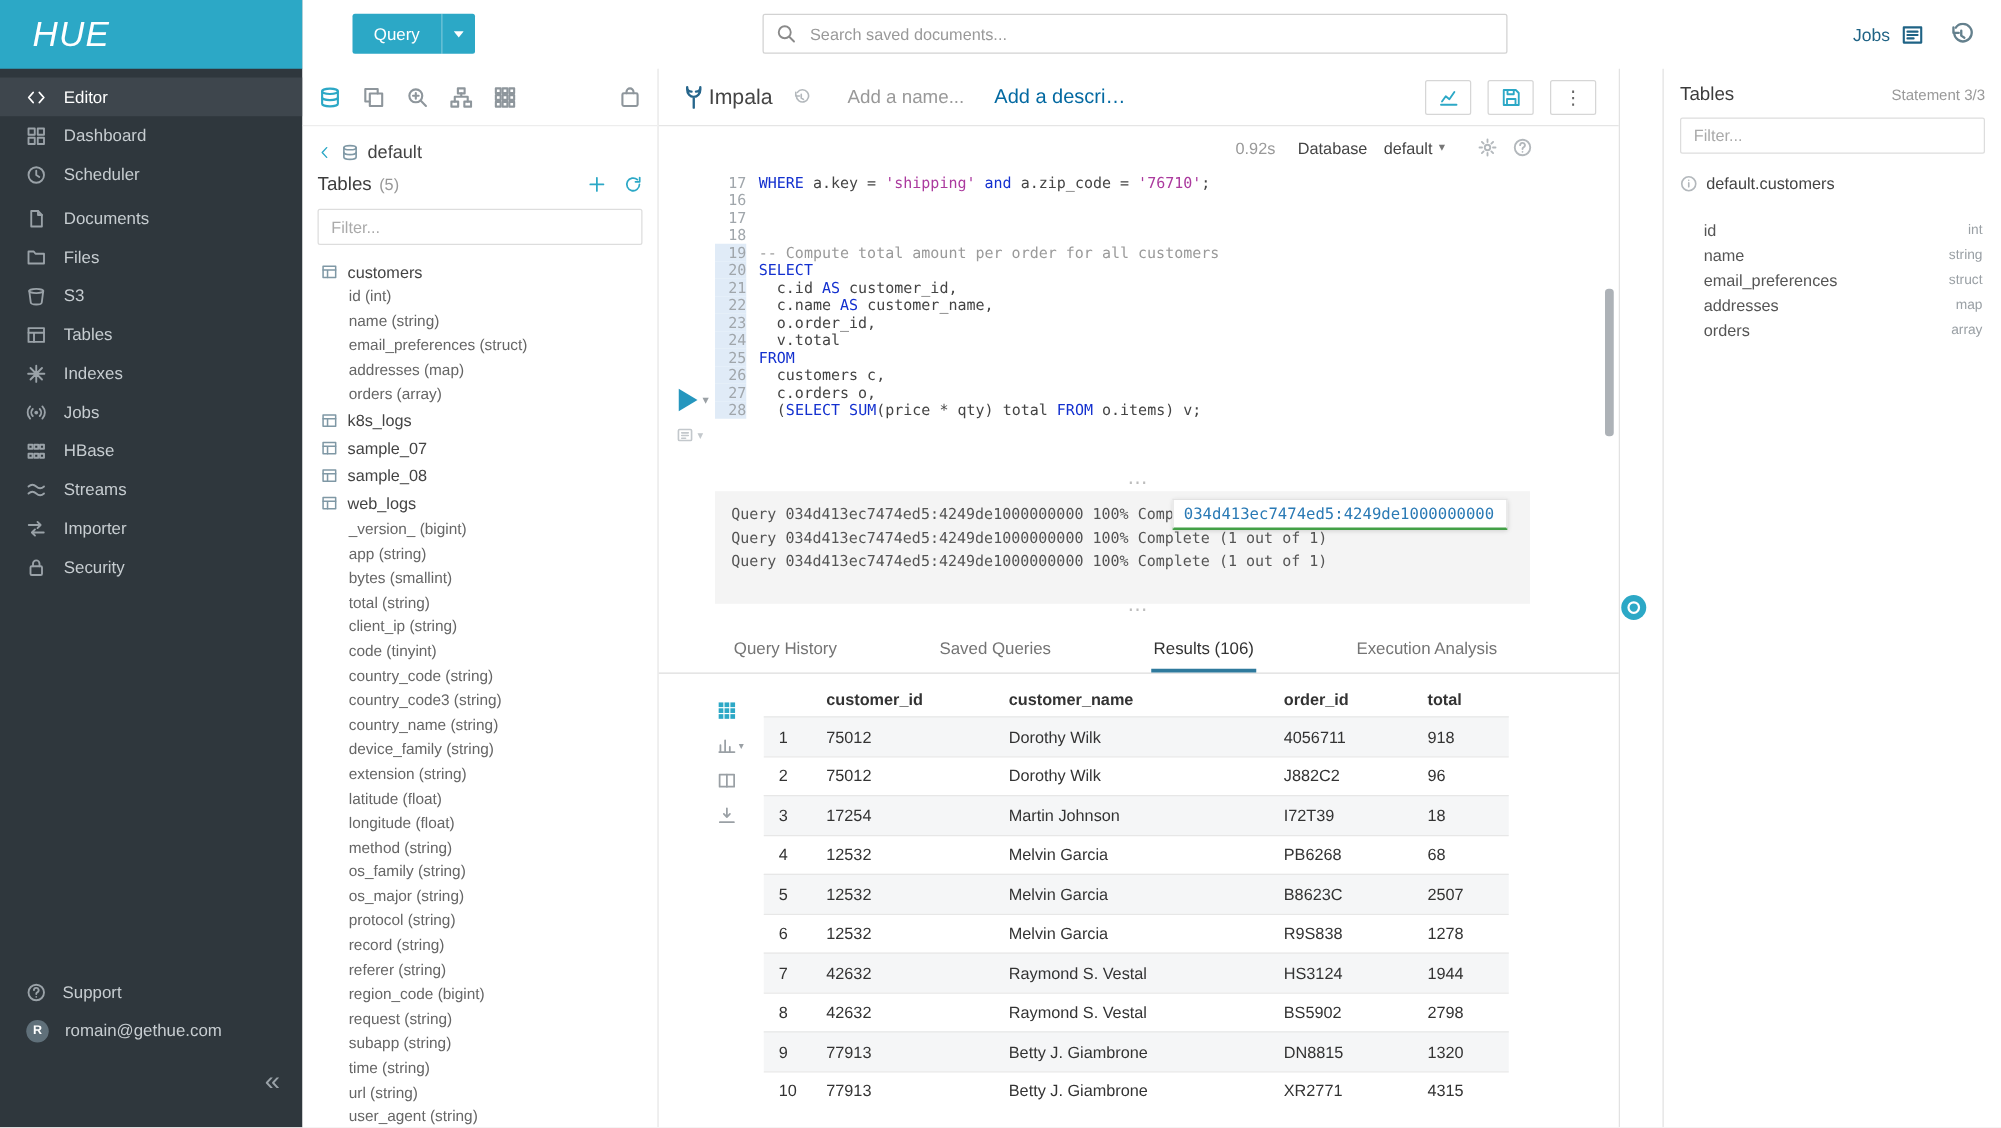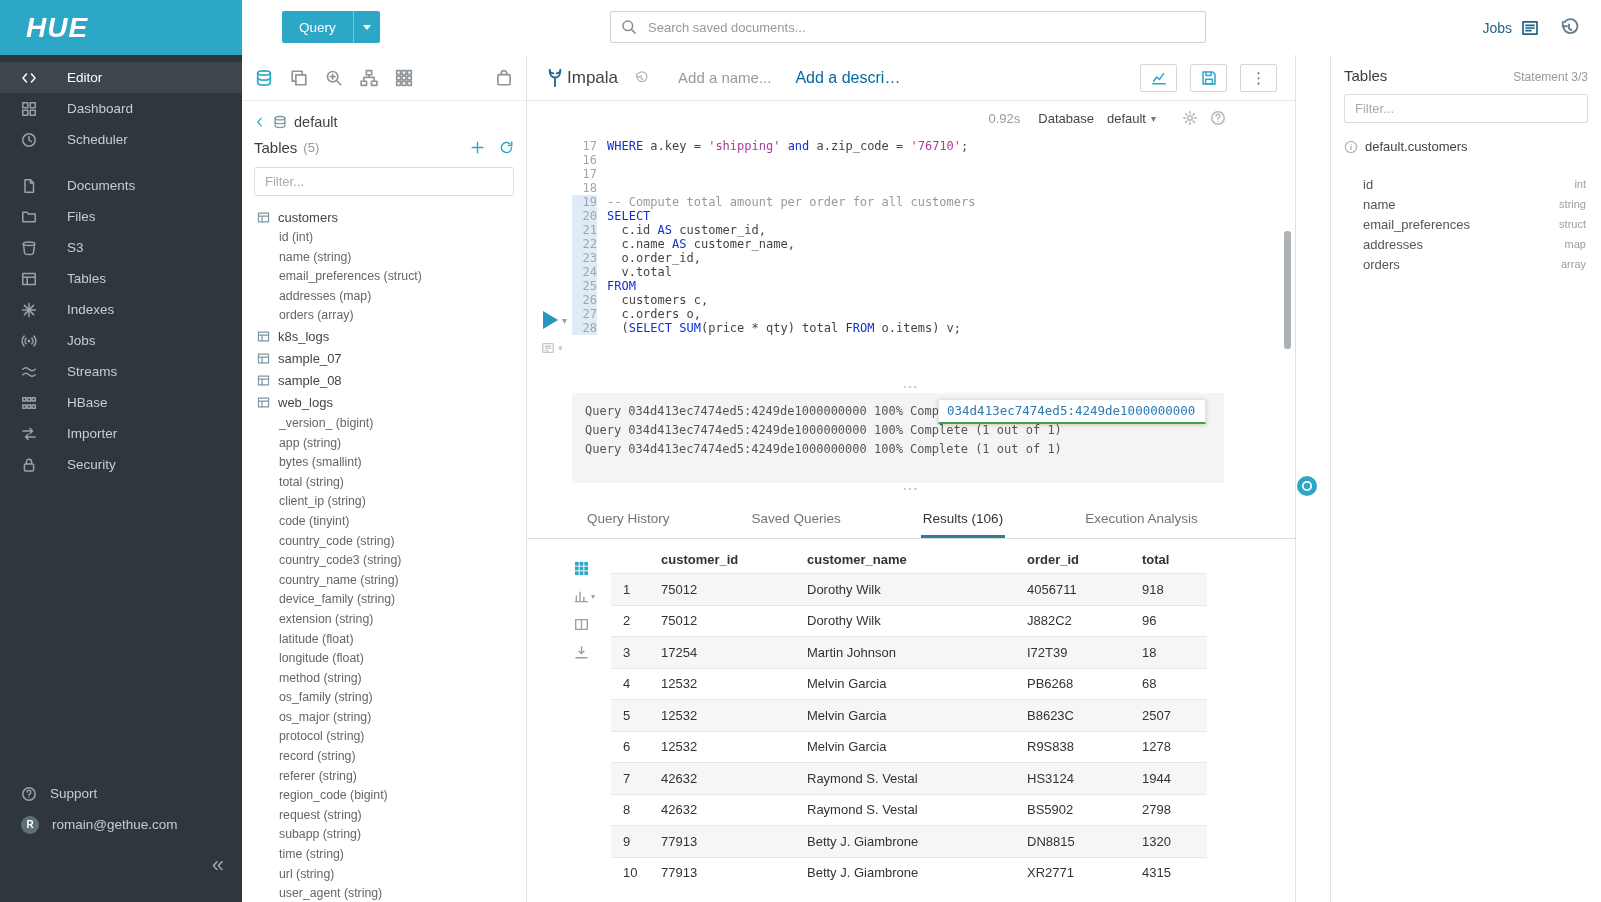--- a/index.html
+++ b/index.html
@@ -9,26 +9,26 @@
   .icn svg{width:100%;height:100%;display:block}
   .s8{width:8px;height:8px}.s12{width:12px;height:12px}.s13{width:13px;height:13px}
   .s14{width:14px;height:14px}.s15{width:15px;height:15px}.s16{width:16px;height:16px}
   .s18{width:18px;height:18px}.s20{width:20px;height:20px}.s22{width:22px;height:22px}
   .blue{color:#2CA8C6}.mut{color:#b3b8bc}.push{margin-left:auto}
 
   
   .sidebar{position:absolute;left:0;top:0;width:242px;height:100%;background:#2F373D;
            display:flex;flex-direction:column}
   .logo-band{height:55px;background:#2CA8C6;display:flex;align-items:center;padding-left:26px;flex:none}
-  .logo-text{color:#fff;font-size:28px;font-weight:bold;letter-spacing:1px;font-style:italic}
+  .logo-text{color:#fff;font-size:28px;font-weight:normal;letter-spacing:1px;font-style:italic}
   .nav{padding-top:7px}
-  .nav-item{display:flex;align-items:center;height:31px;padding-left:21px;gap:30px;
+  .nav-item{display:flex;align-items:center;height:31px;padding-left:21px;gap:14px;
             color:#c7cdd1;font-size:13.5px;cursor:pointer}
   .nav-item .icn{color:#9aa2a8}
-  .nav-item.gap{margin-top:15px}
+  .nav-item.gap{margin-top:4px}
   .nav-item.active{background:#3E464D;color:#fff}
   .nav-item.active .icn{color:#fff}
   .sidebar-footer{margin-top:auto;padding-bottom:62px}
   .footer-item{display:flex;align-items:center;height:31px;padding-left:21px;gap:13px;
                color:#c7cdd1;font-size:13.5px;cursor:pointer}
   .footer-item .icn{color:#9aa2a8}
   .avatar{width:18px;height:18px;border-radius:50%;background:#60707a;color:#fff;
           font-size:10px;font-weight:bold;display:flex;align-items:center;justify-content:center}
   .collapse-btn{position:absolute;bottom:24px;right:18px;color:#9aa2a8;font-size:22px;cursor:pointer}
 
@@ -242,37 +242,37 @@
             <svg viewBox="0 0 16 16" fill="none" stroke="currentColor" stroke-width="1.5" stroke-linecap="round" stroke-linejoin="round">
               <circle cx="8" cy="8" r="1.5" fill="currentColor" stroke="none"></circle>
               <path d="M5.2 10.8a4 4 0 0 1 0-5.6M10.8 5.2a4 4 0 0 1 0 5.6M3.1 12.9a7 7 0 0 1 0-9.8M12.9 3.1a7 7 0 0 1 0 9.8"></path>
             </svg>
           </span>
           <span class="nav-label">Jobs</span>
         </div>
         <div class="nav-item">
           <span class="icn s16">
             <svg viewBox="0 0 16 16" fill="none" stroke="currentColor" stroke-width="1.5" stroke-linecap="round" stroke-linejoin="round">
-              <path d="M1.8 5.2c2-1.9 4.2-1.9 6.2 0s4.2 1.9 6.2 0M1.8 10.8c2-1.9 4.2-1.9 6.2 0s4.2 1.9 6.2 0"></path>
-            </svg>
-          </span>
-          <span class="nav-label">Streams</span>
-        </div>
-        <div class="nav-item">
-          <span class="icn s16">
-            <svg viewBox="0 0 16 16" fill="none" stroke="currentColor" stroke-width="1.5" stroke-linecap="round" stroke-linejoin="round">
               <rect x="1.8" y="2.8" width="3.2" height="3.2"></rect>
               <rect x="6.4" y="2.8" width="3.2" height="3.2"></rect>
               <rect x="11" y="2.8" width="3.2" height="3.2"></rect>
               <rect x="1.8" y="10" width="3.2" height="3.2"></rect>
               <rect x="6.4" y="10" width="3.2" height="3.2"></rect>
               <rect x="11" y="10" width="3.2" height="3.2"></rect>
             </svg>
           </span>
           <span class="nav-label">HBase</span>
+        </div>
+        <div class="nav-item">
+          <span class="icn s16">
+            <svg viewBox="0 0 16 16" fill="none" stroke="currentColor" stroke-width="1.5" stroke-linecap="round" stroke-linejoin="round">
+              <path d="M1.8 5.2c2-1.9 4.2-1.9 6.2 0s4.2 1.9 6.2 0M1.8 10.8c2-1.9 4.2-1.9 6.2 0s4.2 1.9 6.2 0"></path>
+            </svg>
+          </span>
+          <span class="nav-label">Streams</span>
         </div>
         <div class="nav-item">
           <span class="icn s16">
             <svg viewBox="0 0 16 16" fill="none" stroke="currentColor" stroke-width="1.5" stroke-linecap="round" stroke-linejoin="round">
               <path d="M2 5h9.5M9 2.5 11.5 5 9 7.5M14 11H4.5M7 8.5 4.5 11 7 13.5"></path>
             </svg>
           </span>
           <span class="nav-label">Importer</span>
         </div>
         <div class="nav-item">

